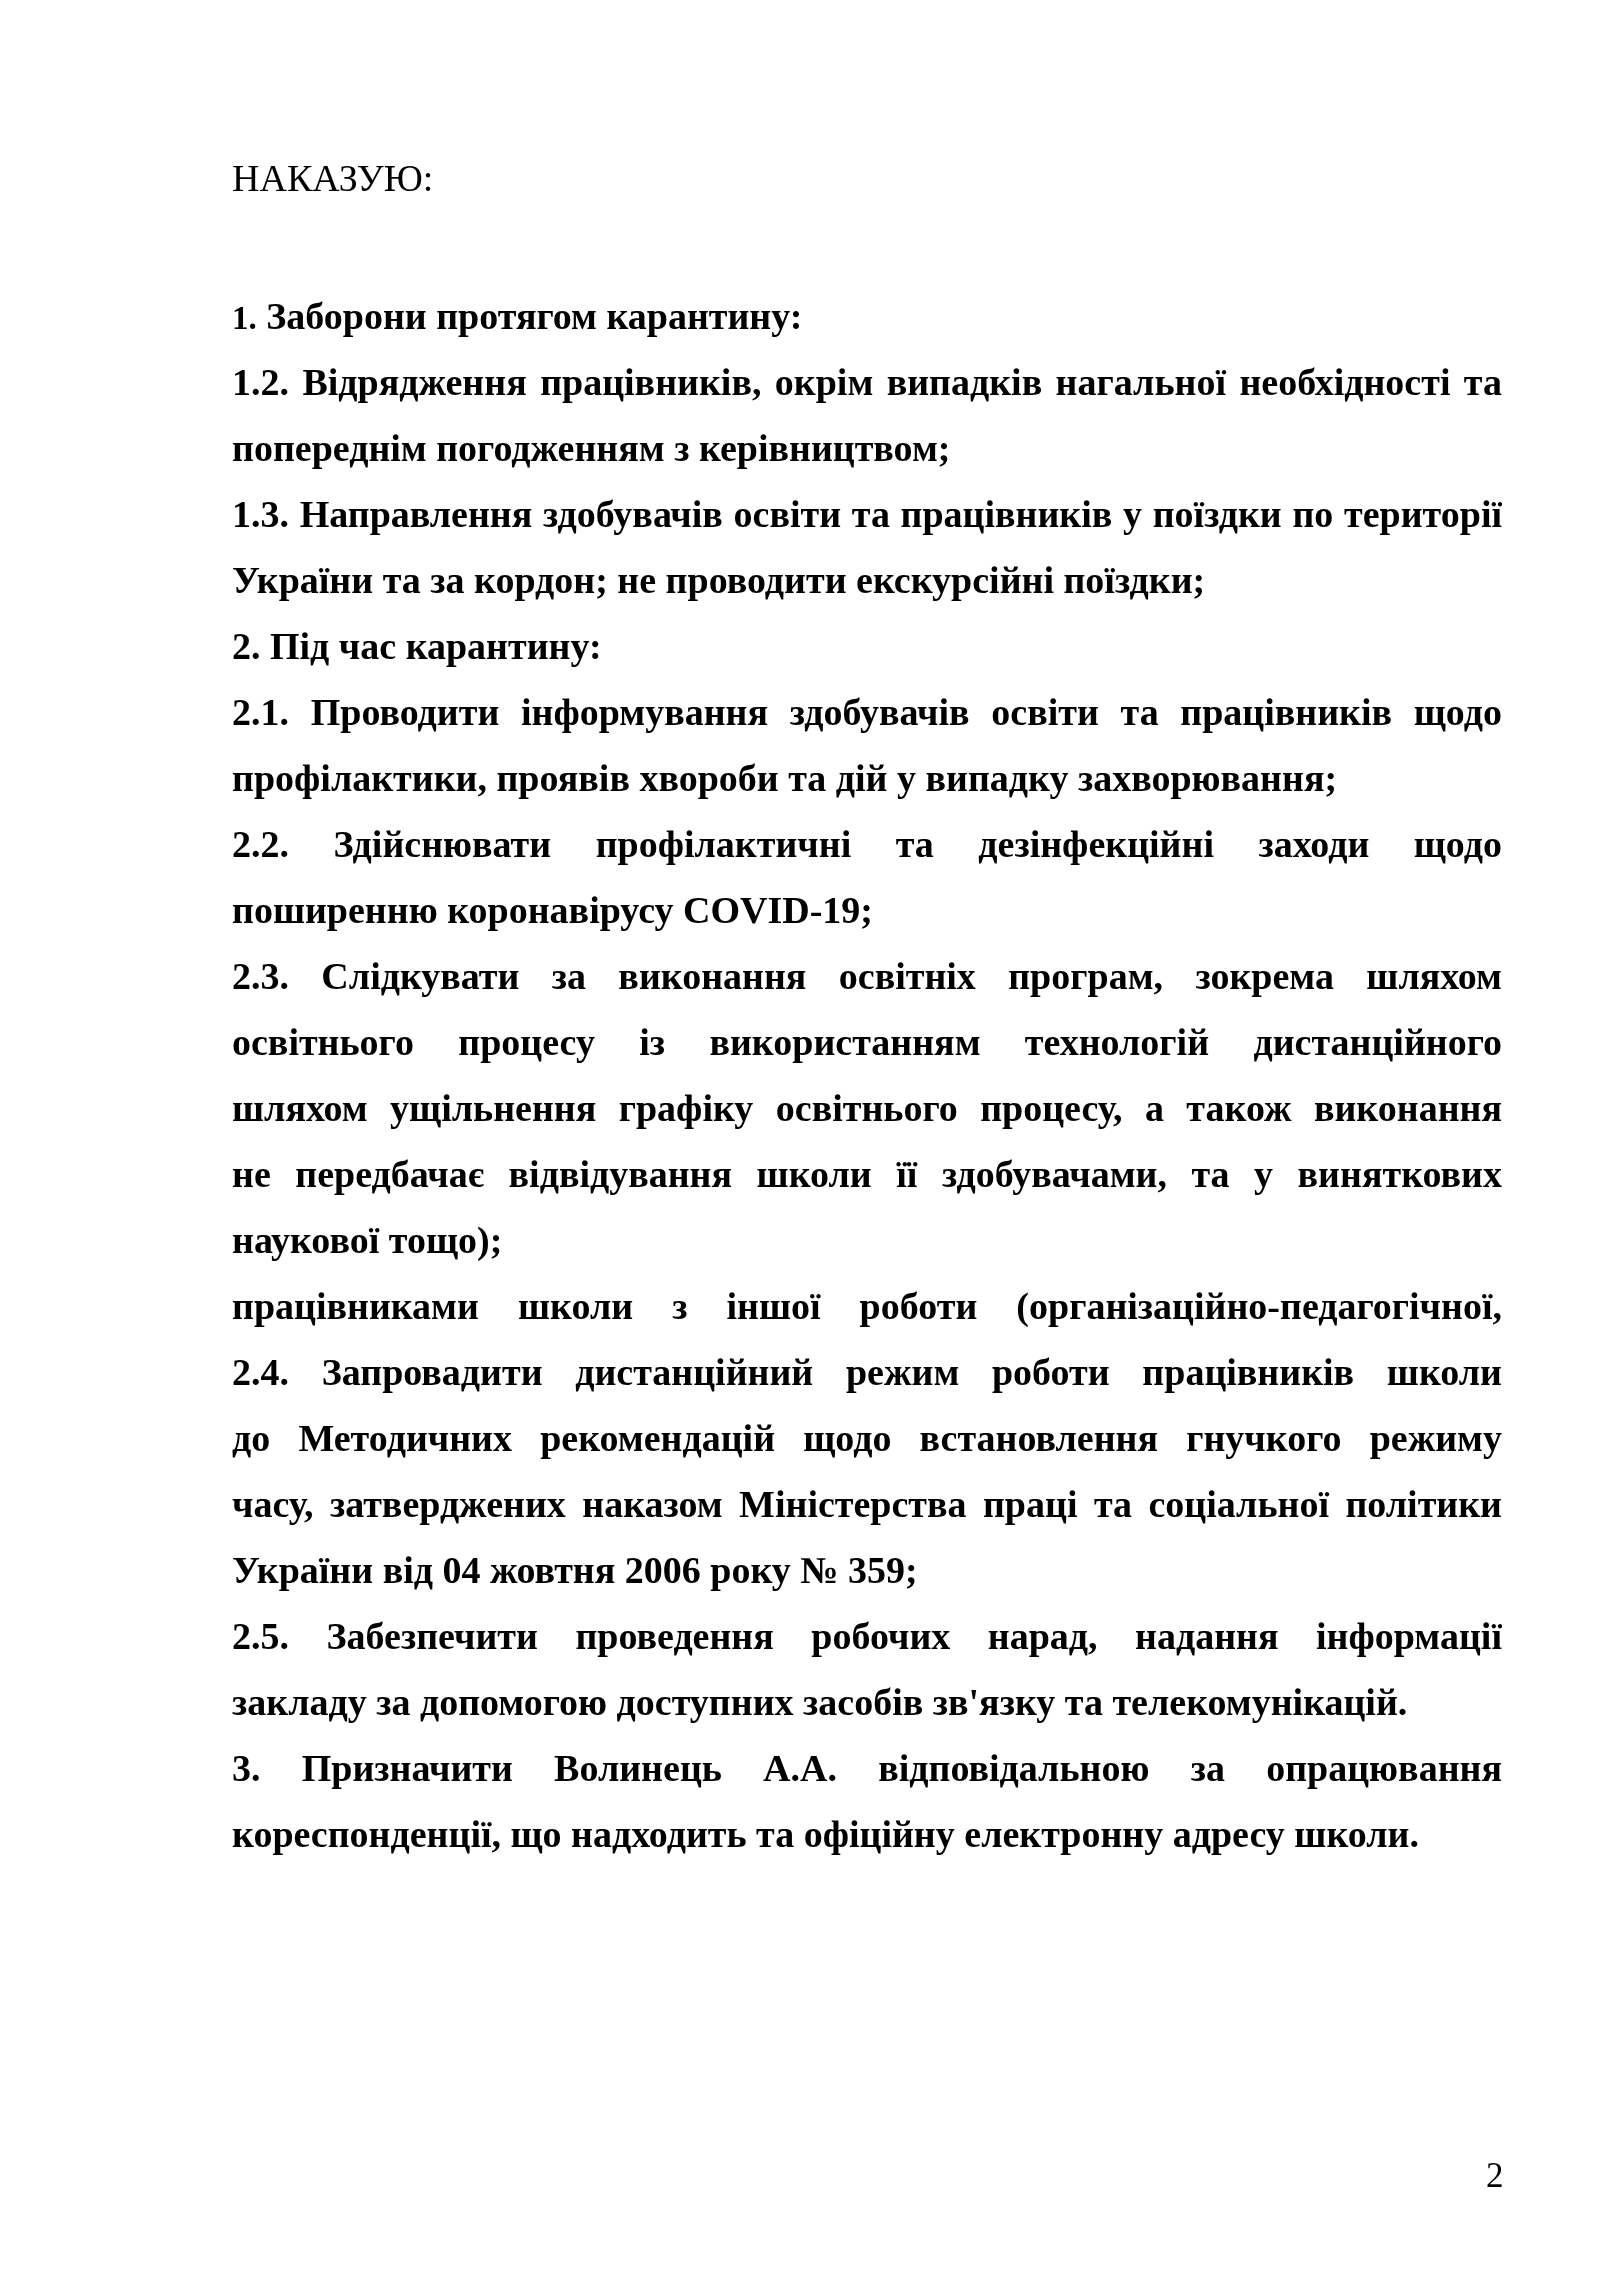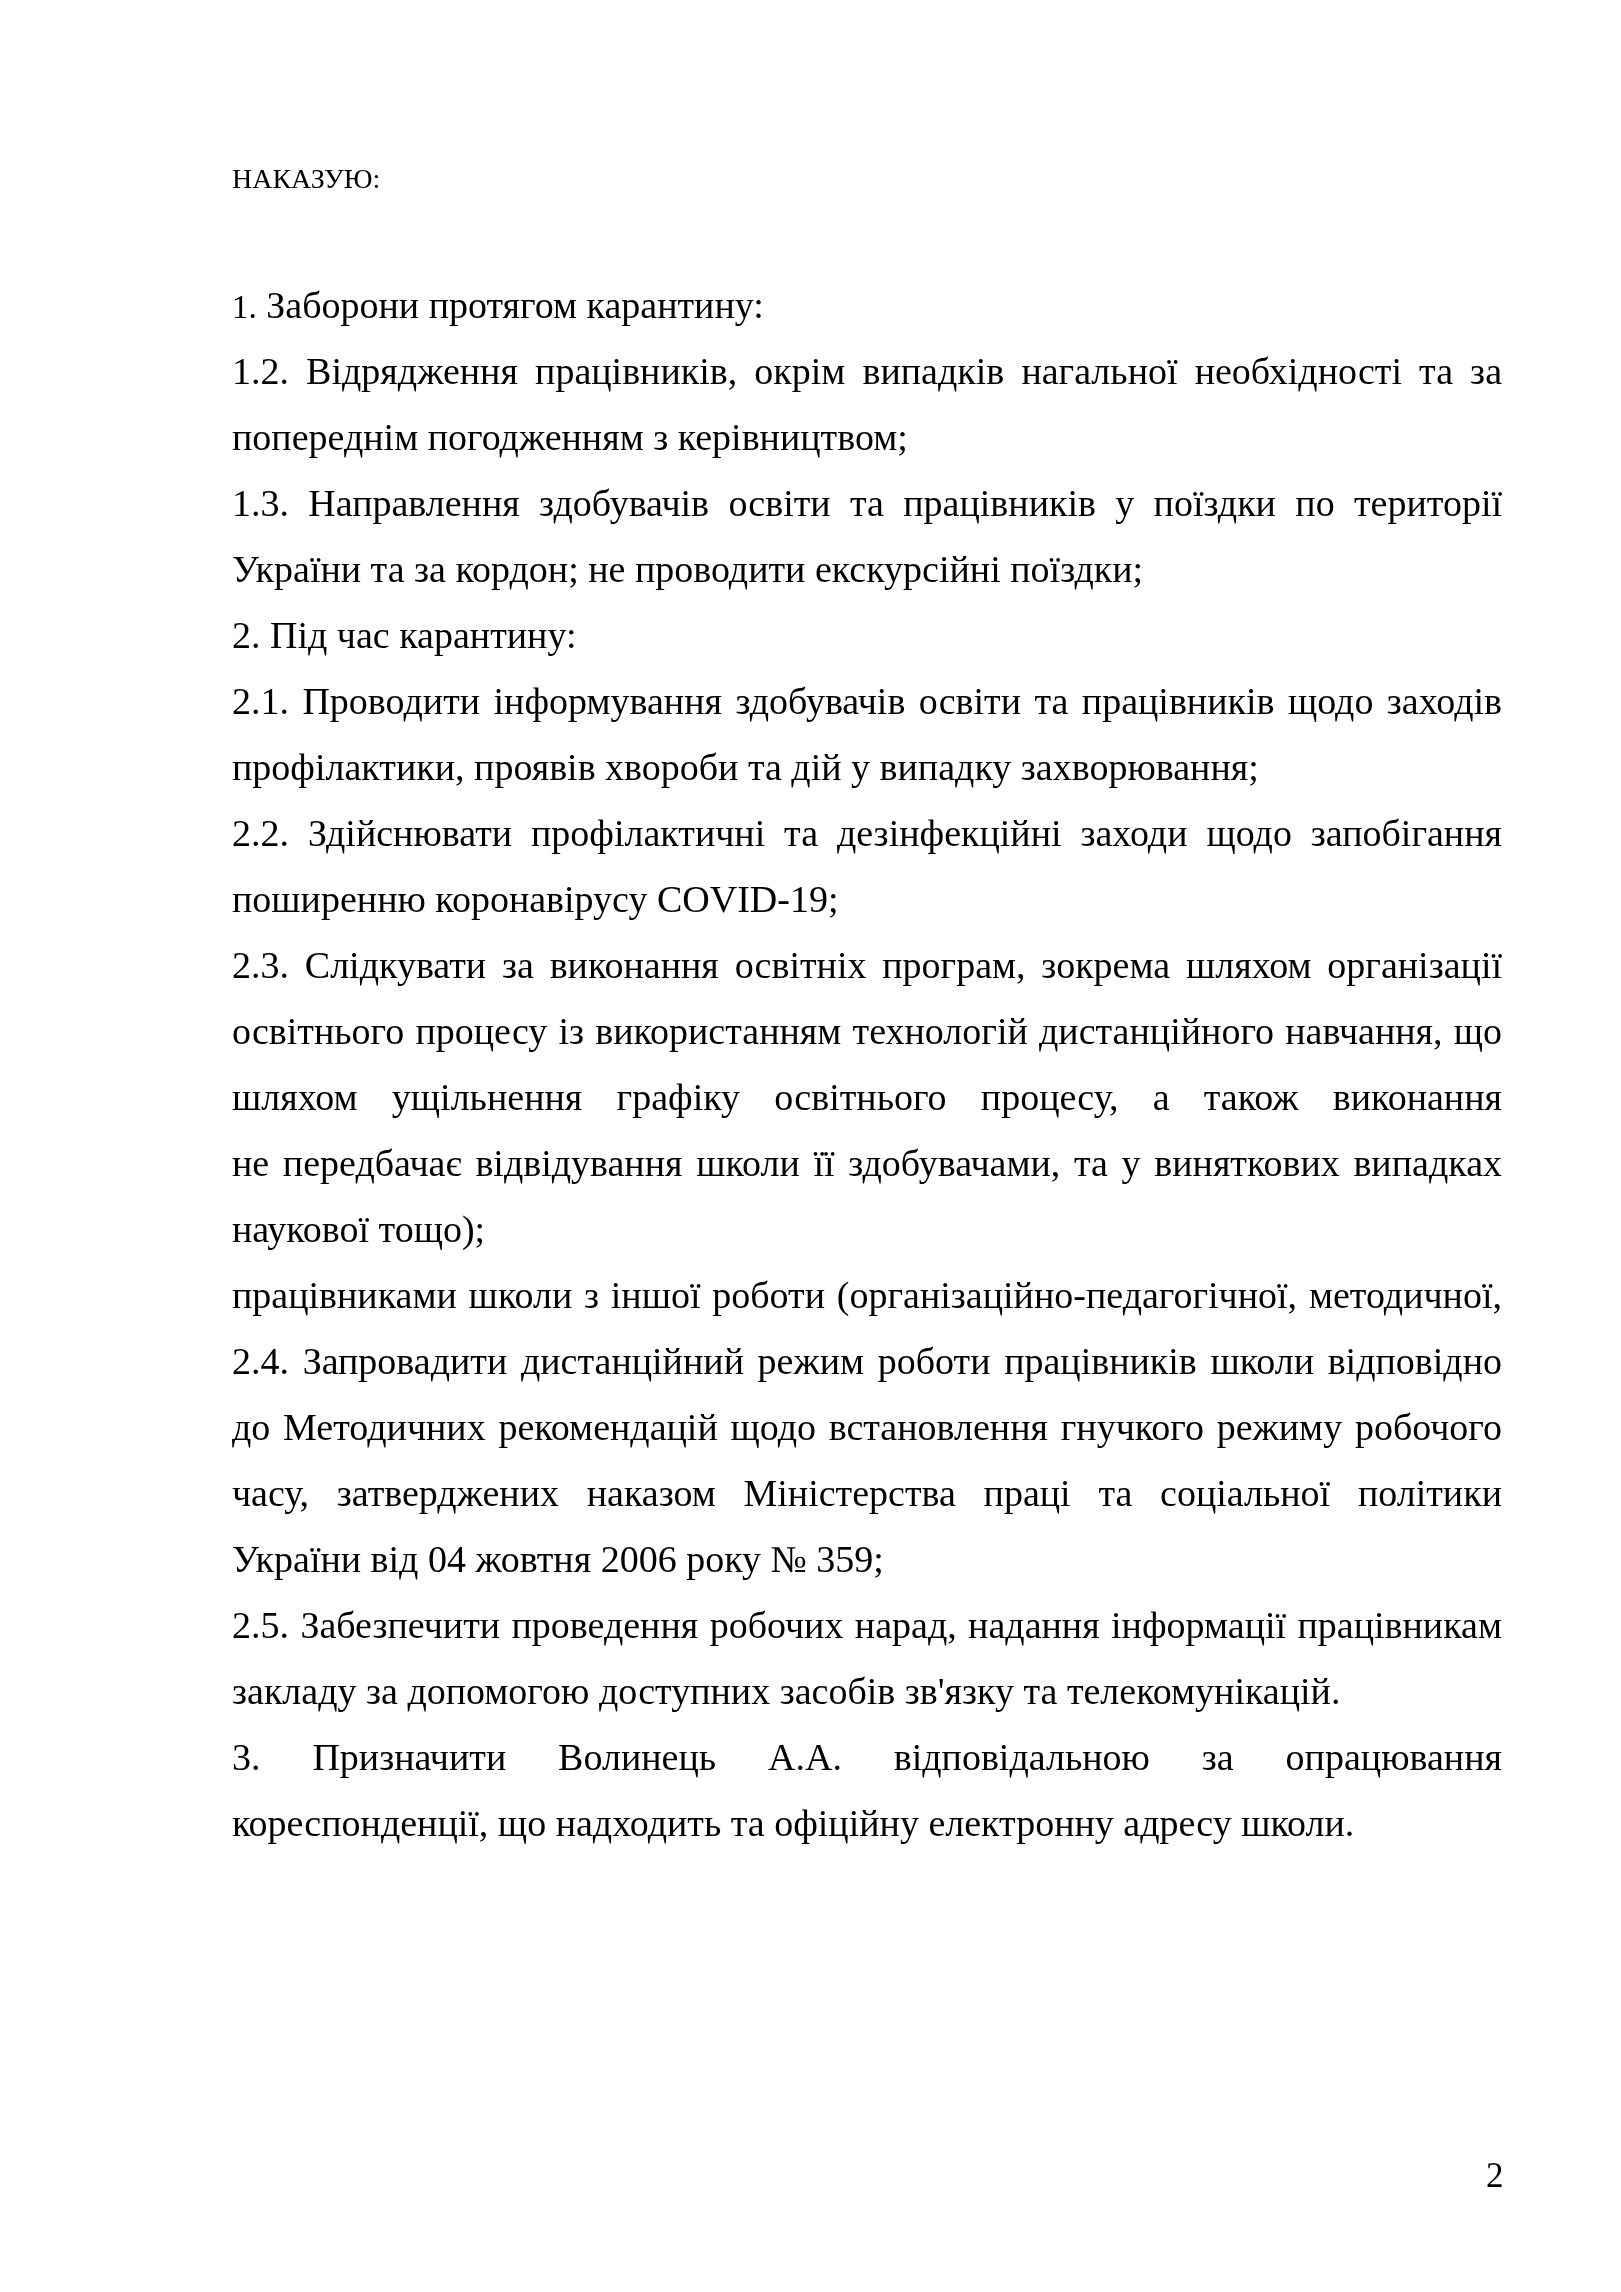--- a/index.html
+++ b/index.html
@@ -4,29 +4,30 @@
 <style>
   html, body { margin: 0; padding: 0; background: #ffffff; }
   body { width: 1621px; height: 2293px; position: relative; overflow: hidden; }
   .page {
     position: absolute; left: 0; top: 0; width: 1621px; height: 2293px;
     background: #ffffff; color: #000000;
     font-family: "Liberation Serif", "DejaVu Serif", serif;
   }
   .heading {
     position: absolute; left: 232px; top: 155px;
-    font-size: 28px; line-height: 47px; white-space: nowrap;
+    font-size: 38px; line-height: 47px; white-space: nowrap;
   }
   .body {
     position: absolute; left: 232px; top: 284px; width: 1270px;
     font-size: 38px;
   }
   .line {
-    height: 66px; line-height: 43px; white-space: nowrap;
+    height: 66px; line-height: 65px; white-space: nowrap;
     text-align: left;
+    font-weight: bold;
   }
   .line.j {
     text-align: justify; text-align-last: justify; white-space: normal;
     overflow: hidden;
   }
   .small-num { font-size: 33px; }
   .page-number {
     position: absolute; left: 1486px; top: 2154px;
     font-size: 35px; line-height: 43px;
   }

